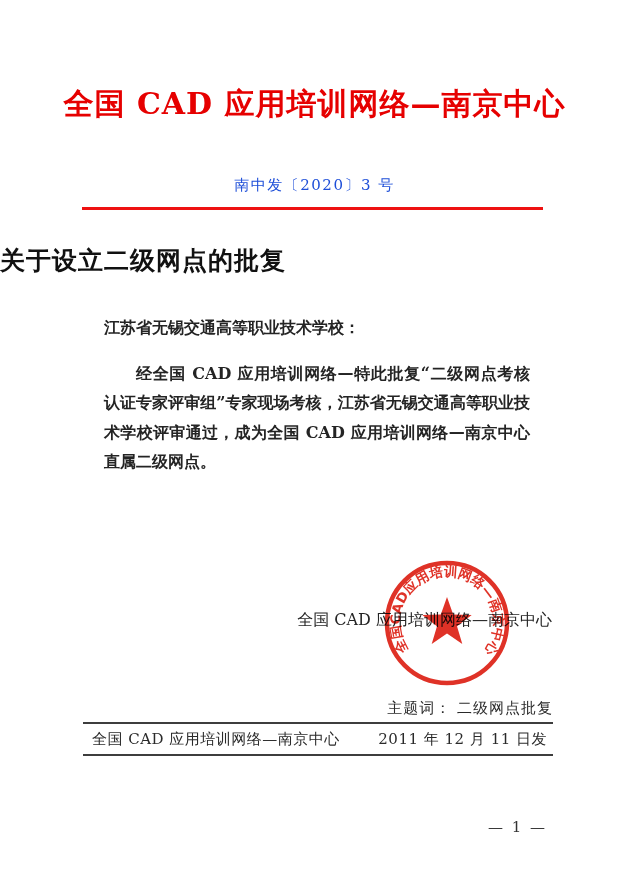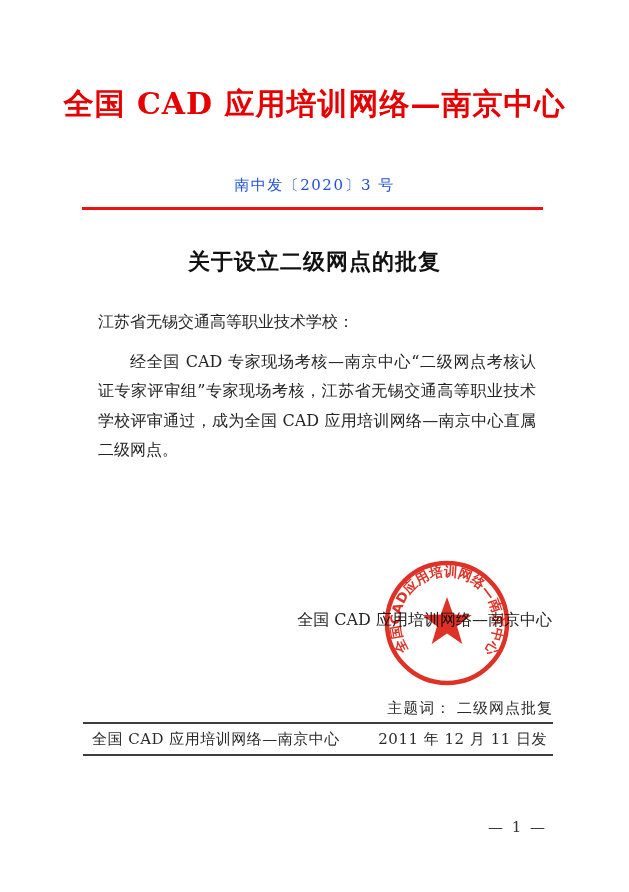--- a/index.html
+++ b/index.html
@@ -47,37 +47,36 @@
   .red-rule {
     position: absolute;
     top: 207px; left: 82px;
     width: 461px; height: 3px;
     background: var(--red-rule);
   }
   .doc-title {
     position: absolute;
     top: 246px; left: 0;
     width: 100%;
-    text-align: center;
-    font-size: 22px;
+    font-size: 25px;
     font-weight: bold;
     line-height: 30px;
     letter-spacing: 1px;
     color: #111111;
   }
   .body-text {
     position: absolute;
     top: 297px; left: 88px;
     width: 458px;
     font-size: 16px;
     line-height: 29.5px;
     text-align: justify;
     color: #242424;
   }
-  .body-text p { margin: 10px; }
+  .body-text p { margin: 16px; font-weight: bold; }
   .body-text p.indent { text-indent: 2em; }
   .signature {
     position: absolute;
     top: 606px; right: 77px;
     text-align: center;
     font-size: 16px;
     line-height: 28px;
     color: #242424;
     white-space: nowrap;
   }
@@ -138,21 +137,21 @@
   <h1 class="letterhead">全国 CAD 应用培训网络—南京中心</h1>
 
   <div class="doc-number">南中发〔2020〕3 号</div>
 
   <div class="red-rule"></div>
 
   <h2 class="doc-title">关于设立二级网点的批复</h2>
 
   <div class="body-text">
     <p class="recipient">江苏省无锡交通高等职业技术学校：</p>
-    <p class="indent">经全国 CAD 专家现场考核—南京中心“二级网点考核认证专家评审组”专家现场考核，江苏省无锡交通高等职业技术学校评审通过，成为全国 CAD 应用培训网络—南京中心直属二级网点。</p>
+    <p class="indent">经全国 CAD 应用培训网络—特此批复“二级网点考核认证专家评审组”专家现场考核，江苏省无锡交通高等职业技术学校评审通过，成为全国 CAD 应用培训网络—南京中心直属二级网点。</p>
   </div>
 
   <div class="signature">
     <div>全国 CAD 应用培训网络—南京中心</div>
   </div>
 
   <svg class="stamp" viewBox="0 0 140 140" xmlns="http://www.w3.org/2000/svg">
     <circle class="ring" cx="70" cy="72" r="60"></circle>
     <path id="stampArc" fill="none" d="M 31.5 99 A 47 47 0 1 1 108.5 99"></path>
     <text>

